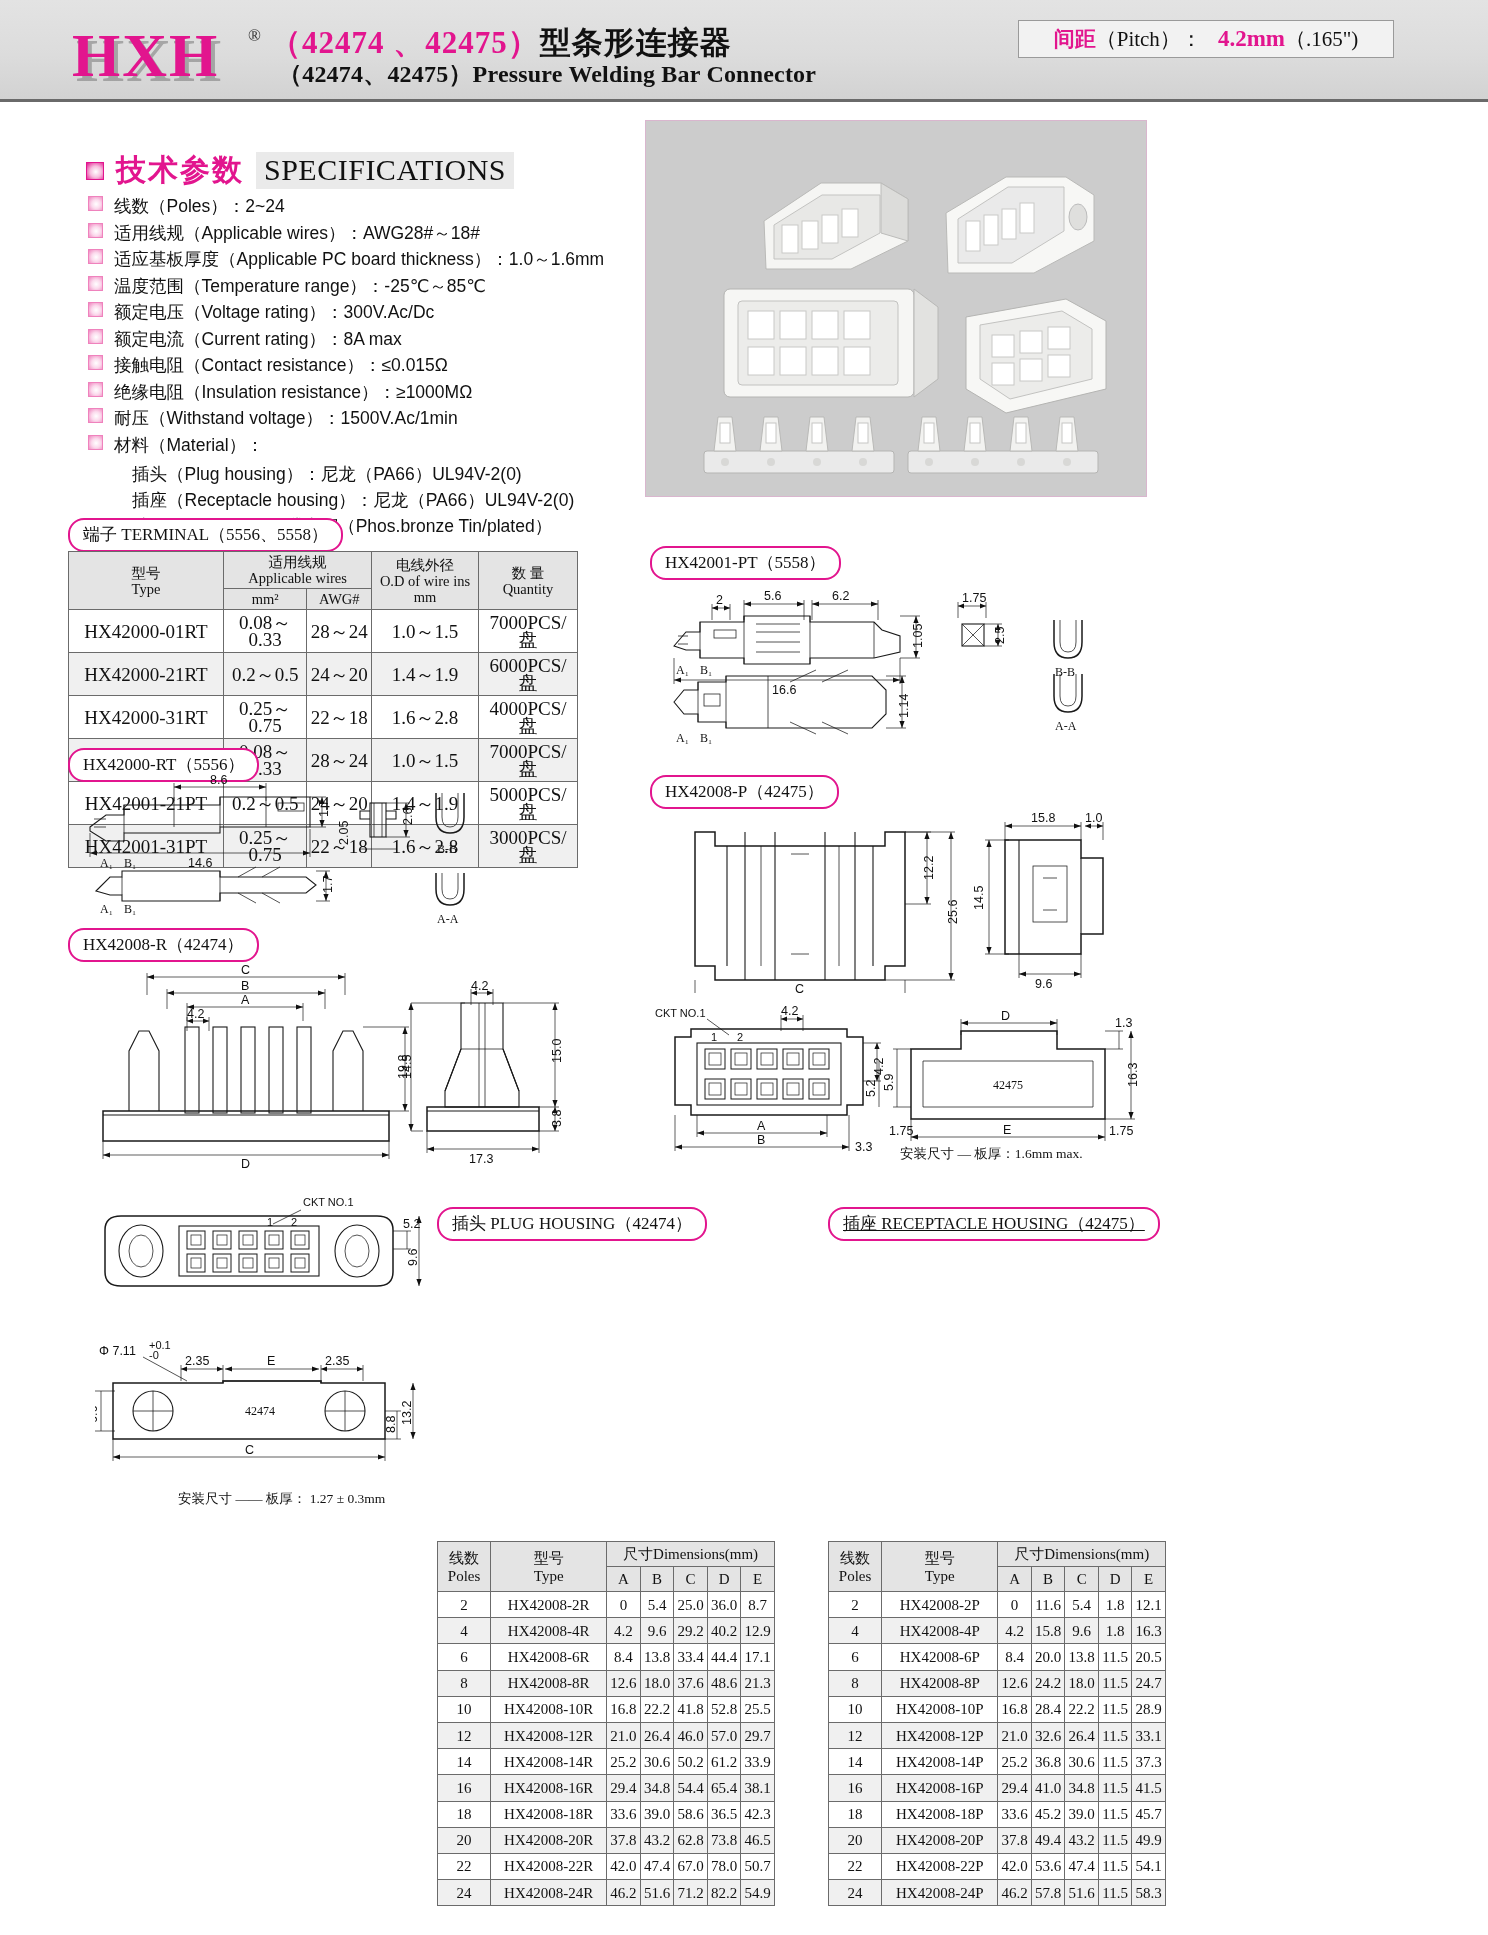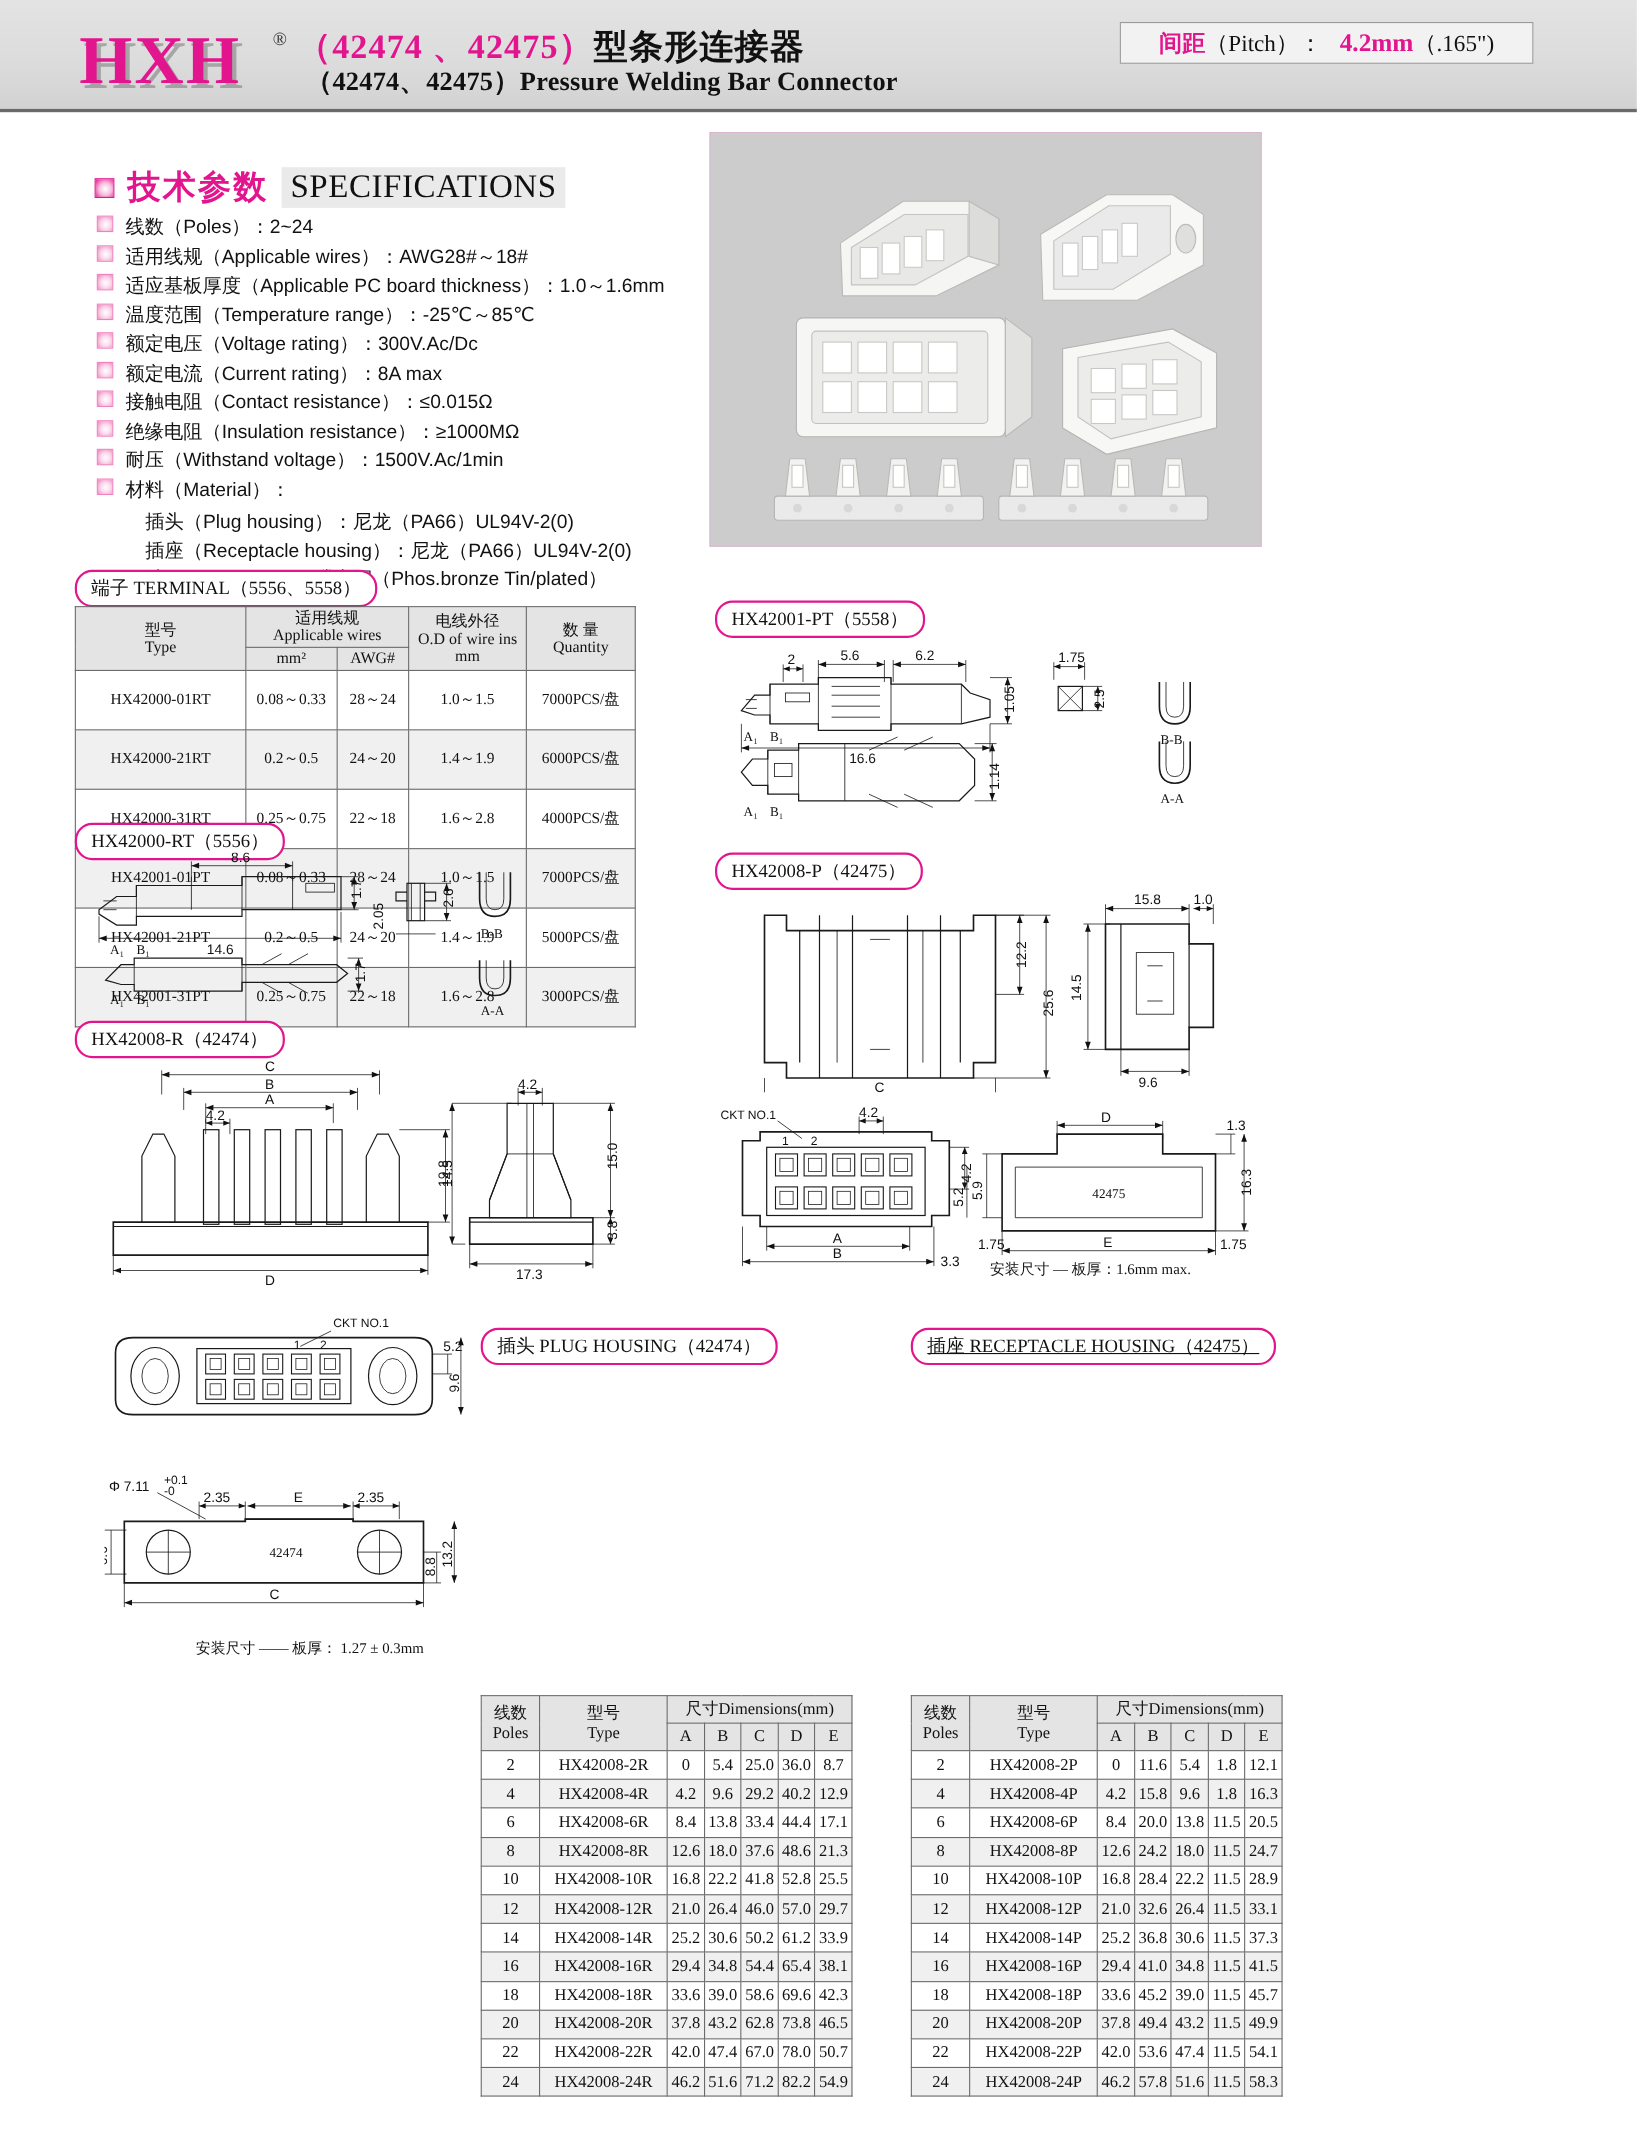--- a/index.html
+++ b/index.html
@@ -105,21 +105,21 @@
   table.dt th,table.dt td{
     border:1px solid #6b6b6b;text-align:center;color:#111;
   }
   table.dt thead th{background:#e4e4e4;font-weight:normal;}
   table.dt tbody tr:nth-child(even) td{background:#f0f0f0;}
   table.dt tbody tr:nth-child(odd) td{background:#ffffff;}
 
   
   .t-term{position:absolute;left:68px;top:551px;width:510px;font-size:14.5px;}
   .t-term th{padding:2px 3px;line-height:16px;}
-  .t-term td{padding:18px 3px;font-size:14px;line-height:17px;}
+  .t-term td{padding:4px 3px;font-size:19px;line-height:17px;}
 
   
   .t-house{font-size:15px;}
   .t-house th{padding:3px 0;line-height:18px;}
   .t-house td{padding:3.6px 2px;line-height:18px;font-size:15px;}
   .t-plug{position:absolute;left:437px;top:1541px;width:338px;}
   .t-recp{position:absolute;left:828px;top:1541px;width:338px;}
 
   
   .dw{position:absolute;}
@@ -893,21 +893,21 @@
           <td>54.4</td>
           <td>65.4</td>
           <td>38.1</td>
         </tr>
       <tr>
           <td>18</td>
           <td>HX42008-18R</td>
           <td>33.6</td>
           <td>39.0</td>
           <td>58.6</td>
-          <td>69.6</td>
+          <td>36.5</td>
           <td>42.3</td>
         </tr>
       <tr>
           <td>20</td>
           <td>HX42008-20R</td>
           <td>37.8</td>
           <td>43.2</td>
           <td>62.8</td>
           <td>73.8</td>
           <td>46.5</td>

